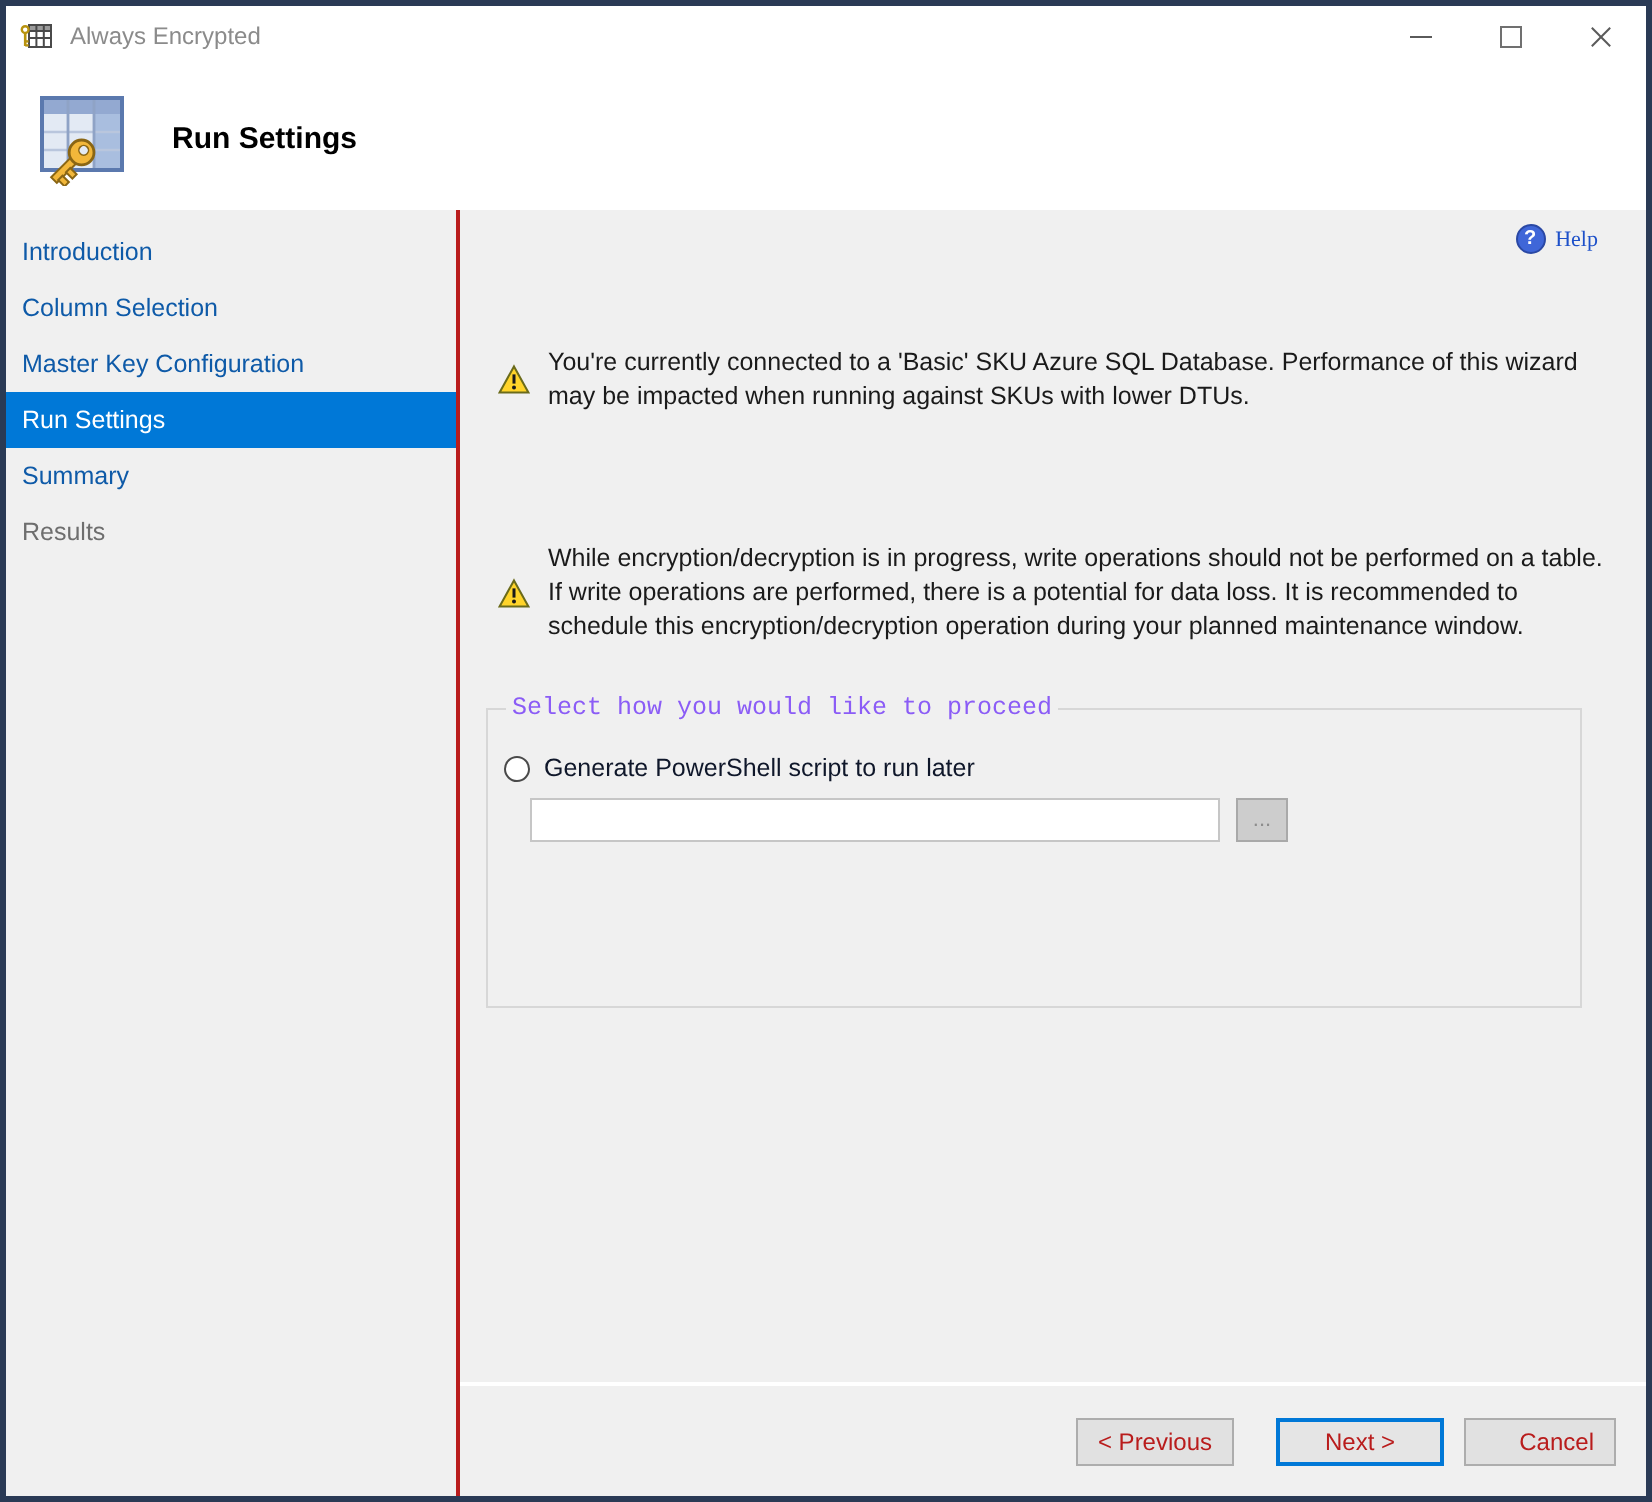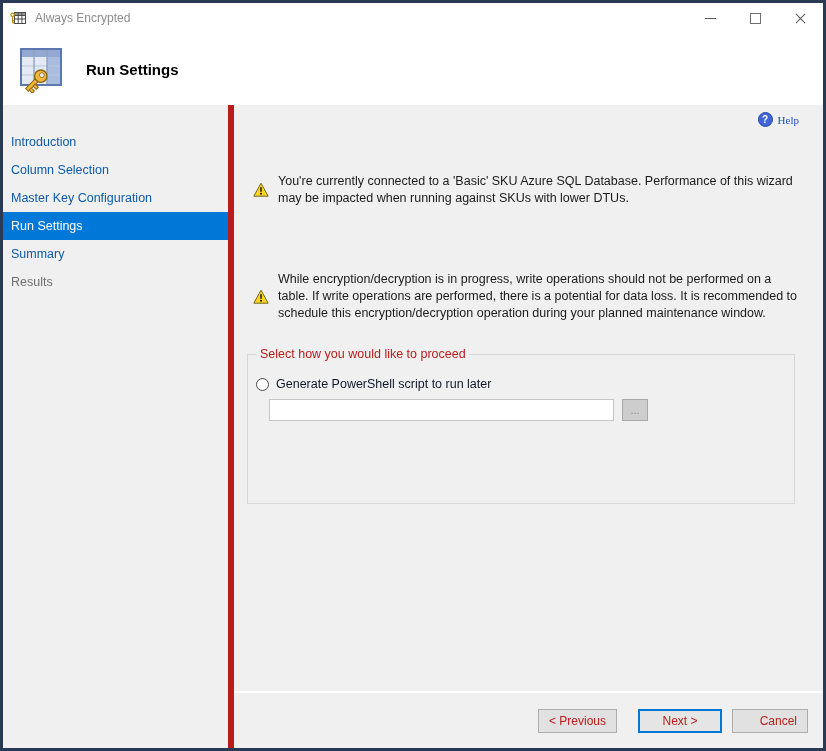--- a/index.html
+++ b/index.html
@@ -23,21 +23,21 @@
   .glyph-close .x2{transform:rotate(-45deg);}
 
   
   .header{height:72px;background:#fff;display:flex;align-items:center;flex-shrink:0;}
   .header-icon{margin-left:14px;width:48px;height:48px;display:inline-flex;}
   .header h1{margin:0 0 0 21px;font-size:15px;font-weight:bold;color:#000;}
 
   
   .body{flex:1;display:flex;min-height:0;}
   .sidebar{width:225px;flex-shrink:0;background:var(--bg,#f0f0f0);
-           border-right:6px solid #b91c1c;padding-top:23px;}
+           border-right:2px solid #b91c1c;padding-top:7px;}
   .side-item{height:28px;line-height:28px;padding-left:8px;font-size:12.5px;
              color:var(--link,#0e5aa8);cursor:pointer;}
   .side-item.selected{background:var(--accent,#0078d7);color:#fff;}
   .side-item.disabled{color:var(--disabled_text,#6e6e6e);cursor:default;}
 
   .right{flex:1;display:flex;flex-direction:column;min-width:0;}
   .content{flex:1;position:relative;}
 
   .help{position:absolute;top:7px;right:24px;display:flex;align-items:center;gap:5px;cursor:pointer;}
   .help-icon{width:15px;height:15px;border-radius:50%;background:#3f66d8;border:1px solid #2a48a4;
@@ -47,21 +47,21 @@
 
   .warn{display:flex;align-items:center;gap:9px;margin-left:19px;margin-right:20px;}
   .warn1{margin-top:64px;}
   .warn2{margin-top:68px;}
   .warn-icon{flex-shrink:0;width:16px;height:16px;}
   .warn-text{font-size:12.5px;line-height:17px;color:#1a1a1a;width:528px;}
 
   
   .groupbox{box-sizing:border-box;margin:25px 0 0 13px;padding:0 8px 0 8px;width:548px;height:157px;
             border:1px solid #d7d7d7;background:var(--bg,#f0f0f0);}
-  .groupbox legend{font-size:12.5px;color:#b91c1c;padding:0 3px;margin-left:1px;}
+  .groupbox legend{font-size:12.5px;color:#8b5cf6;padding:0 3px;margin-left:1px;font-family:Liberation Mono, monospace;}
   .radio-row{display:flex;align-items:center;gap:7px;cursor:pointer;margin-top:16px;}
   .radio-row.proceed{margin-top:36px;}
   .radio{box-sizing:border-box;width:13px;height:13px;border-radius:50%;background:#fff;
          border:1px solid #4a4a4a;flex-shrink:0;position:relative;}
   .radio.selected::after{content:"";position:absolute;left:2px;top:2px;width:7px;height:7px;
          border-radius:50%;background:#111;}
   .radio-label{font-size:12.5px;color:#0f172a;}
   .path-row{display:flex;align-items:center;margin-left:13px;margin-top:8px;}
   .path-input{box-sizing:border-box;width:345px;height:22px;border:1px solid #c6c6c6;
               background:#fff;font-size:12px;padding:0 4px;color:#1a1a1a;}

